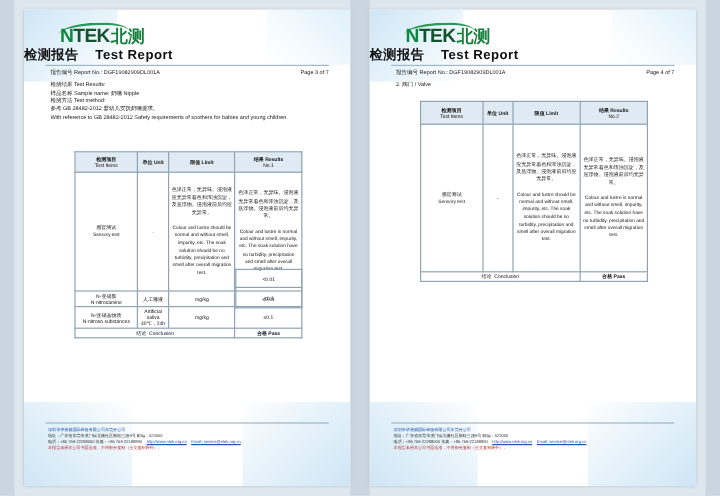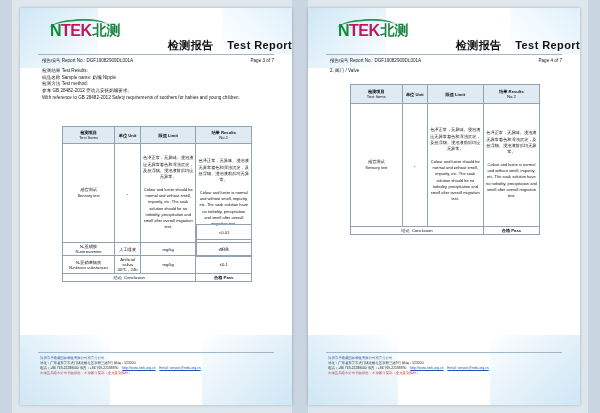--- a/index.html
+++ b/index.html
@@ -27,25 +27,25 @@
     background:linear-gradient(45deg,#cfe6f5 0%, #e9f4fb 60%, #ffffff 100%);}
   .corner-br{position:absolute;right:0;bottom:0;width:90px;height:70px;
     background:linear-gradient(315deg,#cfe6f5 0%, #e9f4fb 60%, #ffffff 100%);}
   .corner-tr{position:absolute;right:0;top:0;width:70px;height:46px;
     background:linear-gradient(225deg,#dff0fa 0%, #f4fbfe 60%, #ffffff 100%);}
 
   
   .hdr{position:absolute;left:0;right:0;top:10px;height:34px;}
   .logo{position:absolute;left:30px;top:4px;display:flex;align-items:center;}
   .logo .n{font-weight:bold;font-size:16px;color:#0b8a3d;letter-spacing:-.5px;}
-  .logo .tek{font-weight:bold;font-size:16px;color:#be185d;letter-spacing:-.5px;}
+  .logo .tek{font-weight:bold;font-size:16px;color:#14532d;letter-spacing:-.5px;}
   .logo .cn{font-weight:bold;font-size:14px;color:#15803d;margin-left:1px;}
   .logo .swoosh{position:absolute;left:-1px;top:-3px;width:58px;height:6px;
     border-top:2px solid #0b8a3d;border-radius:50%/100% 100% 0 0;transform:rotate(-3deg);opacity:.85;}
-  .title{position:absolute;left:0;right:0;top:20px;text-align:right;
+  .title{position:absolute;left:0;right:0;top:20px;text-align:left;
     font-size:11px;font-weight:bold;color:#111;letter-spacing:.4px;}
   .hdrline{position:absolute;left:18px;right:18px;top:46px;height:1px;background:#9fb7c9;}
 
   .meta{position:absolute;left:22px;right:18px;top:50px;font-size:4.6px;color:#222;}
   .meta .row{display:flex;justify-content:space-between;}
   .meta .pg{color:#222;}
 
   .lines{position:absolute;left:22px;right:18px;top:60px;font-size:4.6px;color:#222;line-height:1.45;}
   .lines div{white-space:nowrap;overflow:hidden;}
 

